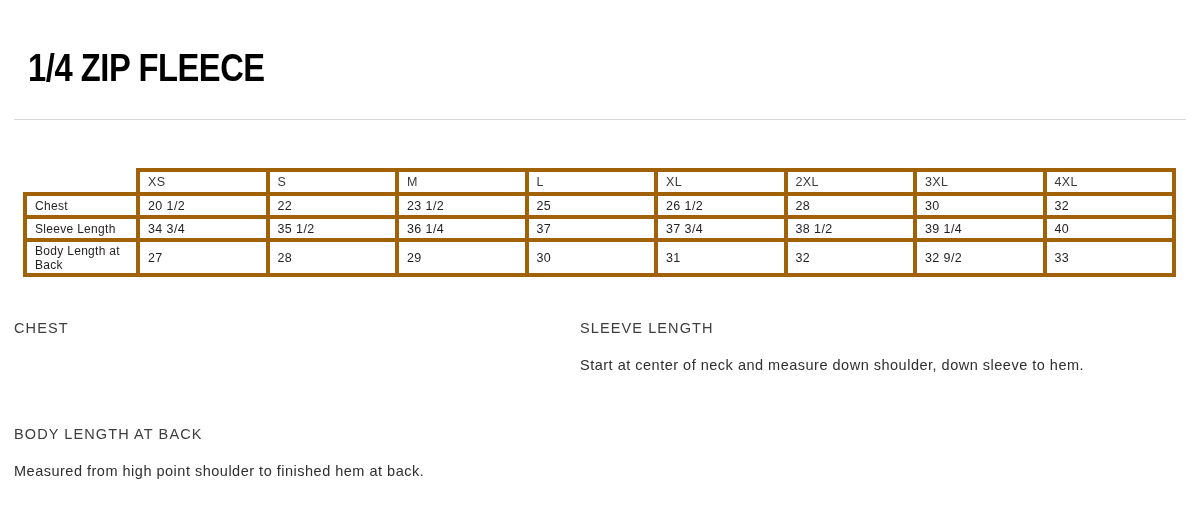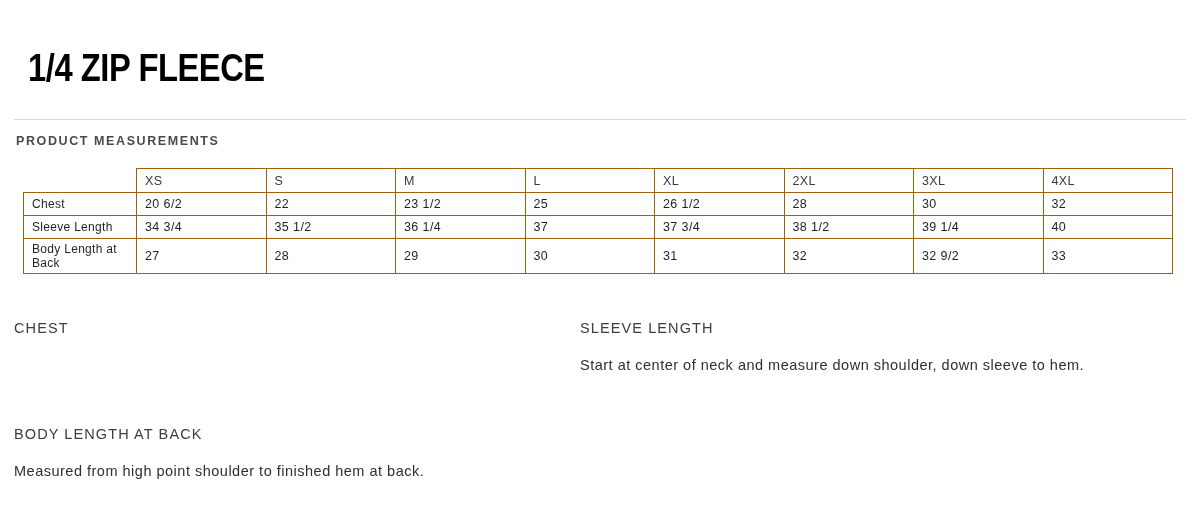--- a/index.html
+++ b/index.html
@@ -65,21 +65,21 @@
     border-collapse: collapse;
     width: 1149px;
     table-layout: fixed;
     font-size: 12.5px;
     color: #231f20;
   }
   table.measurements col.rowhead { width: 113px; }
   table.measurements col.sz { width: 129.5px; }
   table.measurements th,
   table.measurements td {
-    border: 1px solid #a16207;
+    border: 4px solid #a16207;
     padding: 0 0 0 8px;
     text-align: left;
     vertical-align: middle;
     font-weight: normal;
     letter-spacing: 0.4px;
     height: 23px;
     box-sizing: border-box;
   }
   table.measurements thead th {
     height: 24px;
@@ -132,21 +132,20 @@
 </style>
 </head>
 <body>
 
 <div class="page">
 
   <div class="title">1/4 ZIP FLEECE</div>
 
   <div class="rule"></div>
 
-  <div class="section-label">PRODUCT MEASUREMENTS</div>
 
   <div class="table-wrap">
     <table class="measurements">
       <colgroup>
         <col class="rowhead">
         <col class="sz">
           <col class="sz">
           <col class="sz">
           <col class="sz">
         <col class="sz">
@@ -163,21 +162,21 @@
           <th>L</th>
           <th>XL</th>
           <th>2XL</th>
           <th>3XL</th>
           <th>4XL</th>
         </tr>
       </thead>
       <tbody>
         <tr>
           <th class="rowlabel">Chest</th>
-          <td>20 6/2</td>
+          <td>20 1/2</td>
           <td>22</td>
           <td>23 1/2</td>
           <td>25</td>
           <td>26 1/2</td>
           <td>28</td>
           <td>30</td>
           <td>32</td>
         </tr>
         <tr>
           <th class="rowlabel">Sleeve Length</th>

